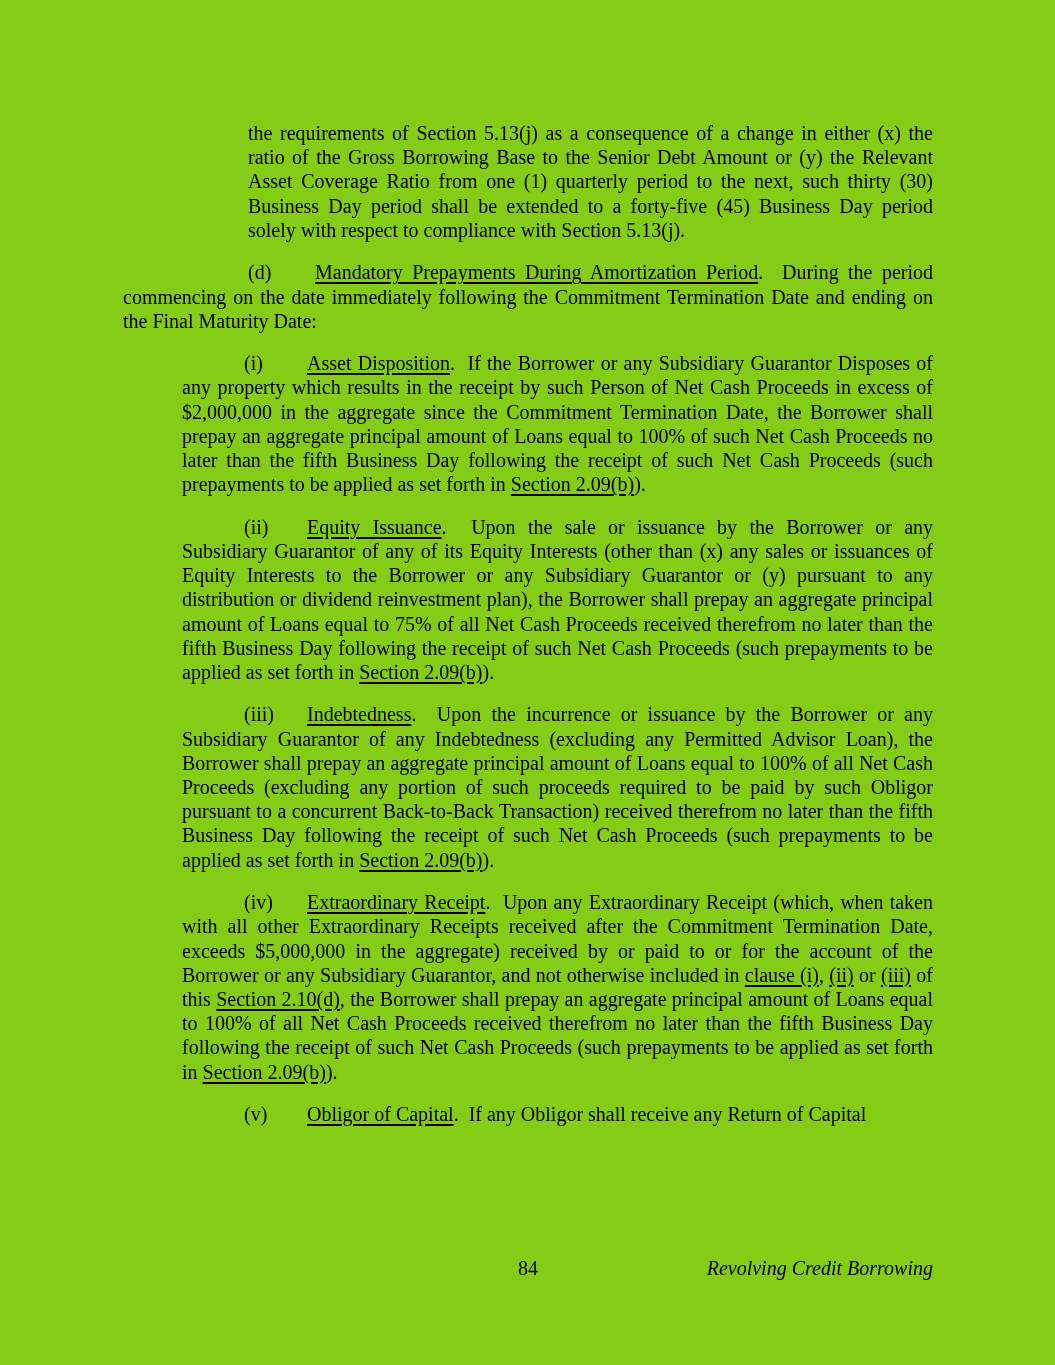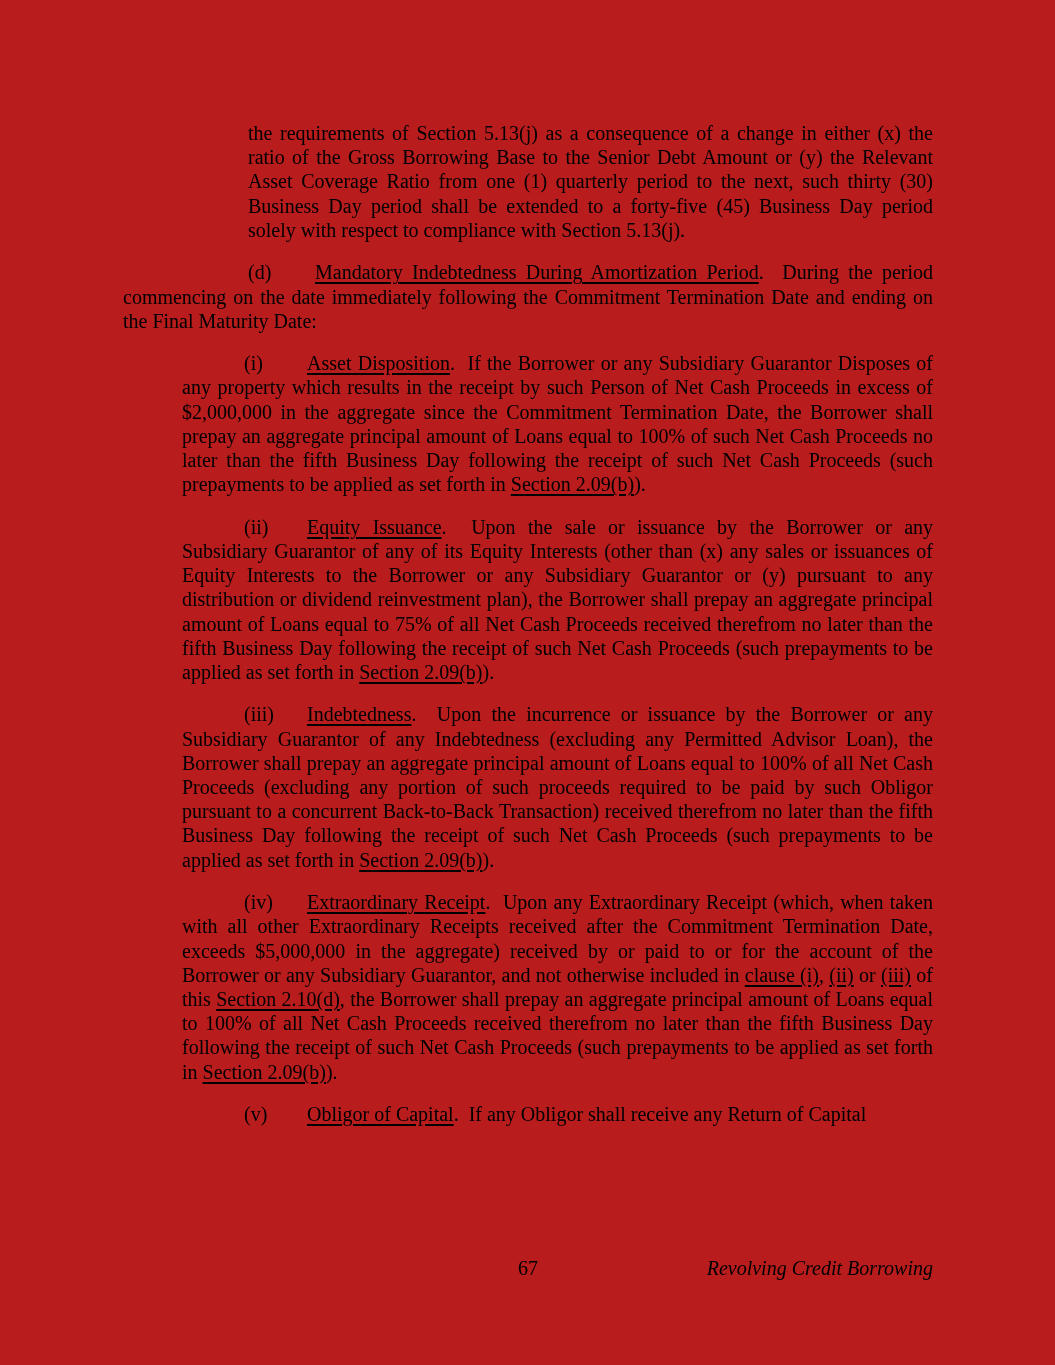--- a/index.html
+++ b/index.html
@@ -4,21 +4,21 @@
 <style>
   html, body {
     margin: 0;
     padding: 0;
     background: #ffffff;
   }
   .page {
     position: relative;
     width: 1055px;
     height: 1365px;
-    background: #b91c1c;
+    background: #84cc16;
     font-family: "Liberation Serif", "DejaVu Serif", serif;
     font-size: 20px;
     line-height: 24.2px;
     color: #000000;
     overflow: hidden;
   }
   .doc-body {
     position: absolute;
     left: 123px;
     top: 121px;
@@ -65,24 +65,24 @@
     top: 0;
     font-style: italic;
   }
 </style>
 </head>
 <body>
 
 <div class="page">
   <main class="doc-body" id="doc-body">
       <p class="cont"><span class="seg">the requirements of Section 5.13(j) as a consequence of a change in either (x) the ratio of the Gross Borrowing Base to the Senior Debt Amount or (y) the Relevant Asset Coverage Ratio from one (1) quarterly period to the next, such thirty (30) Business Day period shall be extended to a forty-five (45) Business Day period solely with respect to compliance with Section 5.13(j).</span></p>
-      <p class="l1"><span class="lbl lbl1">(d)</span><span class="seg u">Mandatory Indebtedness During Amortization Period</span><span class="seg">.&nbsp; During the period commencing on the date immediately following the Commitment Termination Date and ending on the Final Maturity Date:</span></p>
+      <p class="l1"><span class="lbl lbl1">(d)</span><span class="seg u">Mandatory Prepayments During Amortization Period</span><span class="seg">.&nbsp; During the period commencing on the date immediately following the Commitment Termination Date and ending on the Final Maturity Date:</span></p>
       <p class="l2"><span class="lbl lbl2">(i)</span><span class="seg u">Asset Disposition</span><span class="seg">.&nbsp; If the Borrower or any Subsidiary Guarantor Disposes of any property which results in the receipt by such Person of Net Cash Proceeds in excess of $2,000,000 in the aggregate since the Commitment Termination Date, the Borrower shall prepay an aggregate principal amount of Loans equal to 100% of such Net Cash Proceeds no later than the fifth Business Day following the receipt of such Net Cash Proceeds (such prepayments to be applied as set forth in </span><span class="seg u">Section 2.09(b)</span><span class="seg">).</span></p>
       <p class="l2"><span class="lbl lbl2">(ii)</span><span class="seg u">Equity Issuance</span><span class="seg">.&nbsp; Upon the sale or issuance by the Borrower or any Subsidiary Guarantor of any of its Equity Interests (other than (x) any sales or issuances of Equity Interests to the Borrower or any Subsidiary Guarantor or (y) pursuant to any distribution or dividend reinvestment plan), the Borrower shall prepay an aggregate principal amount of Loans equal to 75% of all Net Cash Proceeds received therefrom no later than the fifth Business Day following the receipt of such Net Cash Proceeds (such prepayments to be applied as set forth in </span><span class="seg u">Section 2.09(b)</span><span class="seg">).</span></p>
       <p class="l2"><span class="lbl lbl2">(iii)</span><span class="seg u">Indebtedness</span><span class="seg">.&nbsp; Upon the incurrence or issuance by the Borrower or any Subsidiary Guarantor of any Indebtedness (excluding any Permitted Advisor Loan), the Borrower shall prepay an aggregate principal amount of Loans equal to 100% of all Net Cash Proceeds (excluding any portion of such proceeds required to be paid by such Obligor pursuant to a concurrent Back-to-Back Transaction) received therefrom no later than the fifth Business Day following the receipt of such Net Cash Proceeds (such prepayments to be applied as set forth in </span><span class="seg u">Section 2.09(b)</span><span class="seg">).</span></p>
       <p class="l2"><span class="lbl lbl2">(iv)</span><span class="seg u">Extraordinary Receipt</span><span class="seg">.&nbsp; Upon any Extraordinary Receipt (which, when taken with all other Extraordinary Receipts received after the Commitment Termination Date, exceeds $5,000,000 in the aggregate) received by or paid to or for the account of the Borrower or any Subsidiary Guarantor, and not otherwise included in </span><span class="seg u">clause (i)</span><span class="seg">, </span><span class="seg u">(ii)</span><span class="seg"> or </span><span class="seg u">(iii)</span><span class="seg"> of this </span><span class="seg u">Section 2.10(d)</span><span class="seg">, the Borrower shall prepay an aggregate principal amount of Loans equal to 100% of all Net Cash Proceeds received therefrom no later than the fifth Business Day following the receipt of such Net Cash Proceeds (such prepayments to be applied as set forth in </span><span class="seg u">Section 2.09(b)</span><span class="seg">).</span></p>
       <p class="l2"><span class="lbl lbl2">(v)</span><span class="seg u">Obligor of Capital</span><span class="seg">.&nbsp; If any Obligor shall receive any Return of Capital</span></p>
     </main>
   <footer class="doc-footer">
-    <span class="page-num">67</span>
+    <span class="page-num">84</span>
     <span class="footer-title">Revolving Credit Borrowing</span>
   </footer>
 </div>
 
 </body></html>

